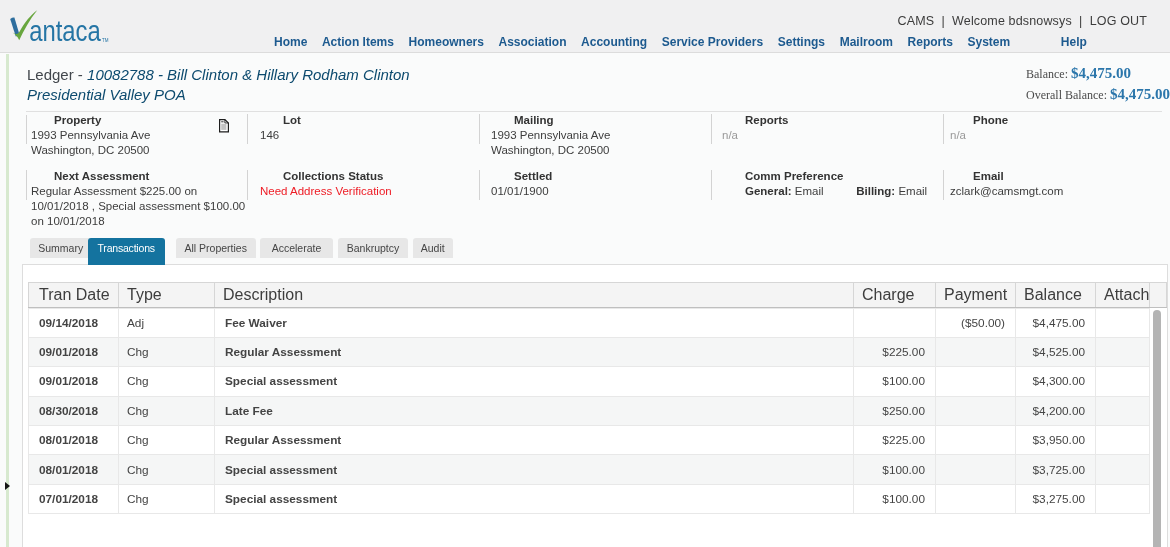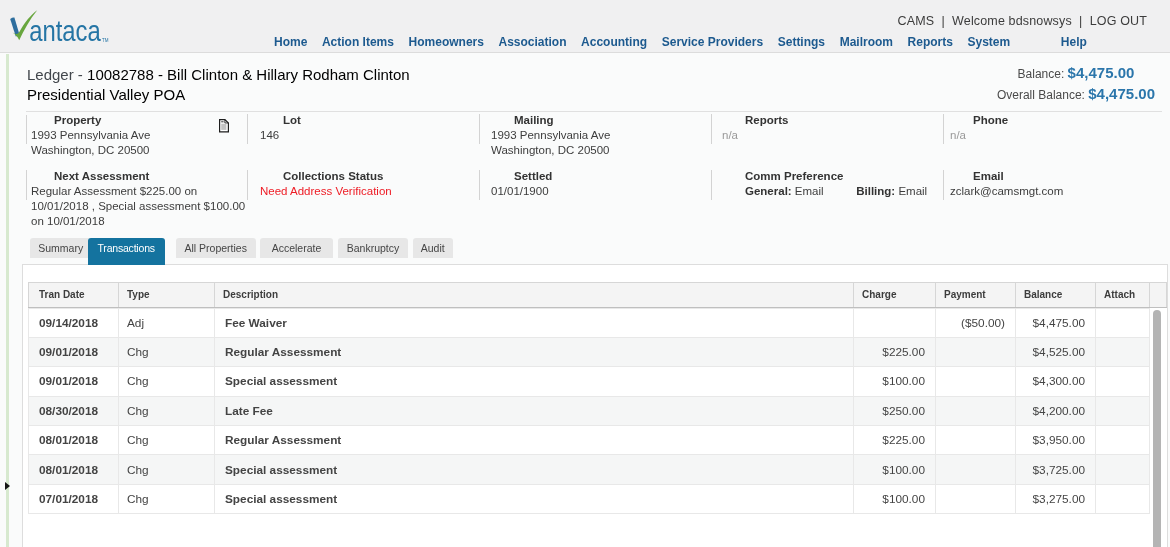--- a/index.html
+++ b/index.html
@@ -15,22 +15,22 @@
   #nav span { margin-right:14.6px; }
   #nav span:last-child { margin-right:0;margin-left:36px; }
 
   
   #greenstrip { position:absolute; left:6px; top:54px; width:3.4px; height:493px; background:#d7e9cf; }
   #lefttri { position:absolute; left:5px; top:482px; width:0; height:0;
              border-left:5px solid #161616; border-top:4px solid transparent; border-bottom:4px solid transparent; }
 
   
   #heading { position:absolute; left:27px; top:64.5px; font-size:15px; line-height:20.3px; color:#42474c; }
-  a.lnk { color:#000000; text-decoration:none; }
-  #balances { position:absolute; top:63px; right:15px; text-align:center; line-height:20.3px; color:#4a4a4a; font-size:12px; }
+  a.lnk { color:#0c4a6e; text-decoration:none;font-style:italic; }
+  #balances { position:absolute; top:63px; right:0; text-align:left; line-height:20.3px; color:#4a4a4a; font-size:12px;font-family:Liberation Serif, serif; }
   #balances .val { font-size:15px; font-weight:bold; color:#2b76ab; }
 
   
   #infobox { position:absolute; left:26px; top:111px; width:1136px; height:0;
              border-top:1px solid #e0e0e0; background:transparent; }
   .ilabel { font-weight:bold; color:#333;margin-left:23px; }
   .icell { position:absolute; font-size:11.5px; line-height:15px; color:#3d3d3d; }
   .divider { position:absolute; width:1px; background:#d3d3d3; height:29.5px; }
   .gray { color:#999; }
   .red { color:#ee1c25; }
@@ -40,22 +40,22 @@
          font-size:10.5px; color:#454545; text-align:center; line-height:20px;margin-left:8px; }
   #tab-active { position:absolute; top:237.5px; height:27px; background:#14739f; border-radius:3px 3px 0 0;
                 color:#fff; font-weight:normal; font-size:10.5px; letter-spacing:-0.2px; text-align:center; line-height:21px; }
 
   
   #panel { position:absolute; left:22px; top:264px; width:1146px; height:283px;
            background:#fff; border:1px solid #ddd; border-bottom:none; }
 
   
   #tblhead { position:absolute; left:28px; top:282px; border-collapse:collapse; table-layout:fixed; width:1138px; }
-  #tblhead th { background:#f4f4f4; border:1px solid #d6d6d6; border-bottom:1px solid #bfbfbf; font-size:10px; color:#3d3d3d;
-                font-weight:bold; text-align:left; padding:0 0 0 8px; height:24.5px; }
+  #tblhead th { background:#f4f4f4; border:1px solid #d6d6d6; border-bottom:1px solid #bfbfbf; font-size:16px; color:#3d3d3d;
+                font-weight:normal; text-align:left; padding:0 0 0 8px; height:24.5px; }
   #tblbody { position:absolute; left:28px; top:307.5px; border-collapse:collapse; table-layout:fixed; width:1121px; }
   #tblbody td { border:1px solid #e8e8e8; font-size:11.8px; color:#444; height:29.4px; padding:0 0 0 8px; }
   #tblbody td:first-child, #tblbody td:nth-child(3) { padding-left:10px;font-weight:bold; }
   #tblhead th:first-child { padding-left:10px; }
   #tblbody tr.alt td { background:#f5f6f6; }
   td.r, th.r { text-align:right; padding:0 10px 0 0 !important; }
 
   #thumb { position:absolute; left:1152.5px; top:310px; width:8.5px; height:245px; border-radius:4px; background:#b4b4b4; }
 </style>
 </head>

